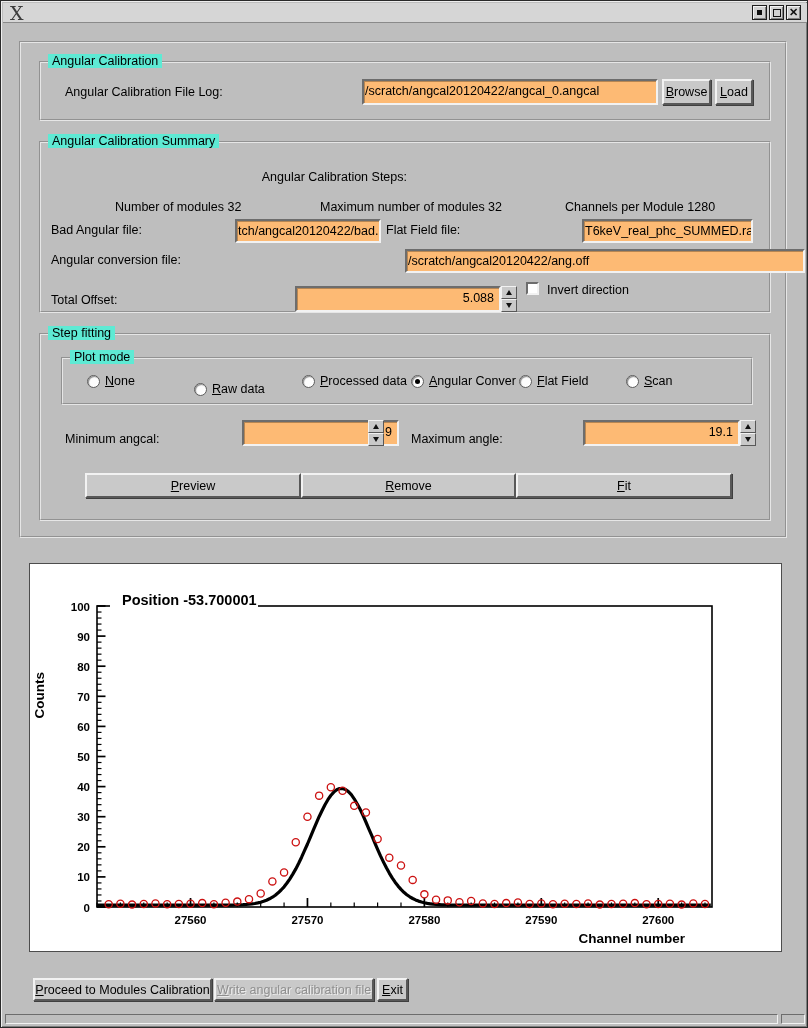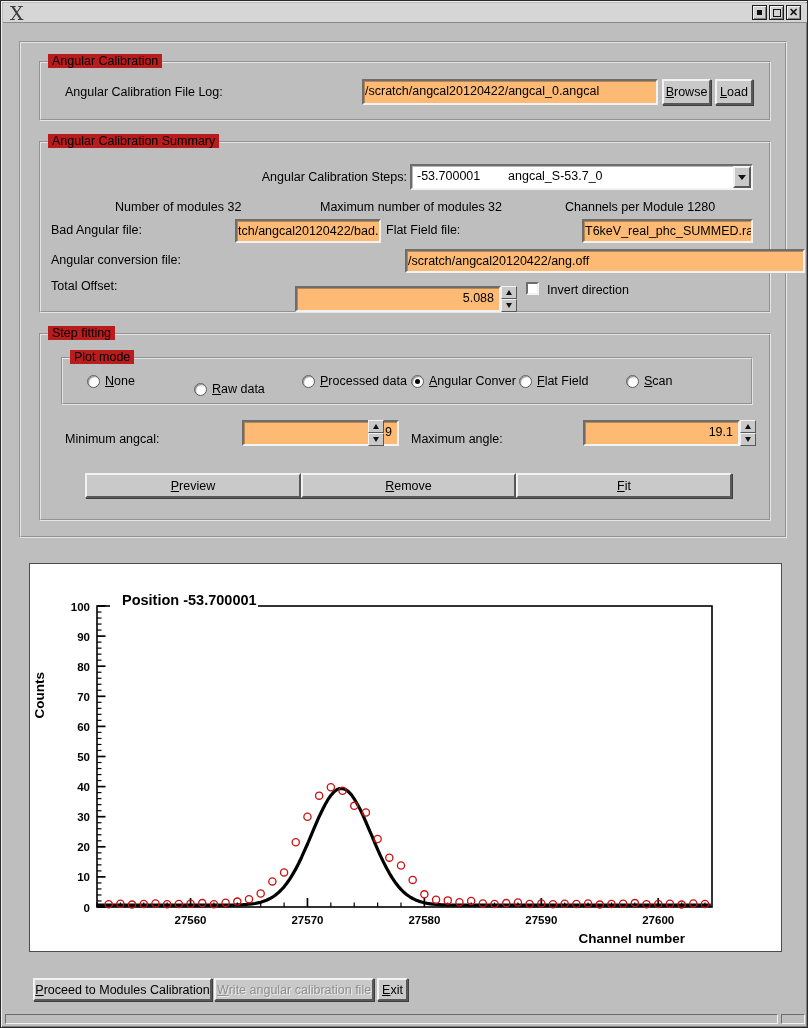--- a/index.html
+++ b/index.html
@@ -19,21 +19,21 @@
   .winbtn{width:15px;height:15px;background:#d2d2d2;border:1px solid #1d1d1d;
     box-shadow:inset 1px 1px 0 #f4f4f4, inset -1px -1px 0 #808080;
     display:flex;align-items:center;justify-content:center;cursor:default;}
   .glyph-minsq{width:5px;height:5px;background:#111;}
   .glyph-maxsq{width:8px;height:8px;border:1.5px solid #111;}
   .glyph-close{font-size:11px;font-weight:bold;color:#111;line-height:1;}
   
   .upper-panel{position:absolute;left:18px;top:40px;width:768px;height:497px;
     border:2px groove #e6e6e6;}
   .group{position:absolute;border:2px groove #e6e6e6;}
-  .group-caption{position:absolute;top:-9px;left:7px;background:#b91c1c;padding:0 4px;
+  .group-caption{position:absolute;top:-9px;left:7px;background:#5eead4;padding:0 4px;
     white-space:nowrap;}
   .lbl{position:absolute;white-space:nowrap;}
   
   .field{position:absolute;background:#fdba74;border:2px solid;
     border-color:#6d6d6d #f2f2f2 #f2f2f2 #6d6d6d;
     box-shadow:inset 1px 1px 0 rgba(0,0,0,.28);
     padding:3px 5px 0 1px;white-space:pre;overflow:hidden;font-size:12.5px;}
   .field.right{text-align:right;}
   .btn{position:absolute;background:#c9c9c9;border:2px solid;
     border-color:#f2f2f2 #585858 #585858 #f2f2f2;
@@ -109,40 +109,34 @@
       <span class="lbl" style="left:24px;top:22px;">Angular Calibration File Log:</span>
       <div class="field" style="left:321px;top:16px;width:296px;height:26px;">/scratch/angcal20120422/angcal_0.angcal</div>
       <div class="btn" style="left:621px;top:16px;width:49px;height:26px;"><u>B</u>rowse</div>
       <div class="btn" style="left:674px;top:16px;width:38px;height:26px;"><u>L</u>oad</div>
     </div>
 
     <div class="group" style="left:18px;top:98px;width:732px;height:172px;">
       <span class="group-caption">Angular Calibration Summary</span>
 
       <span class="lbl" style="left:60px;top:27px;width:306px;text-align:right;">Angular Calibration Steps:</span>
-      <div class="combo" style="left:369px;top:21px;width:343px;height:26px;">
-        <span class="combo-text">-53.700001        angcal_S-53.7_0</span>
-        <div class="combo-btn">
-          <span class="arrow-down"></span>
-        </div>
-      </div>
 
       <span class="lbl" style="left:74px;top:57px;">Number of modules 32</span>
       <span class="lbl" style="left:279px;top:57px;">Maximum number of modules 32</span>
       <span class="lbl" style="left:524px;top:57px;">Channels per Module 1280</span>
 
       <span class="lbl" style="left:10px;top:80px;">Bad Angular file:</span>
       <div class="field" style="left:194px;top:76px;width:146px;height:24px;">tch/angcal20120422/bad.chan</div>
       <span class="lbl" style="left:345px;top:80px;">Flat Field file:</span>
       <div class="field" style="left:541px;top:76px;width:171px;height:24px;">T6keV_real_phc_SUMMED.raw</div>
 
       <span class="lbl" style="left:10px;top:110px;">Angular conversion file:</span>
       <div class="field" style="left:364px;top:106px;width:400px;height:24px;">/scratch/angcal20120422/ang.off</div>
 
-      <span class="lbl" style="left:10px;top:136px;">Total Offset:</span>
+      <span class="lbl" style="left:10px;top:150px;">Total Offset:</span>
       <div class="spingroup" style="left:254px;top:143px;width:222px;height:26px;">
         <div class="field right" style="left:0;top:0;width:206px;height:26px;">5.088</div>
         <div class="spincol" style="right:0;">
           <div class="spinbtn">
             <span class="tri-up"></span>
             </div>
           <div class="spinbtn">
             <span class="tri-down"></span>
             </div>
         </div>

